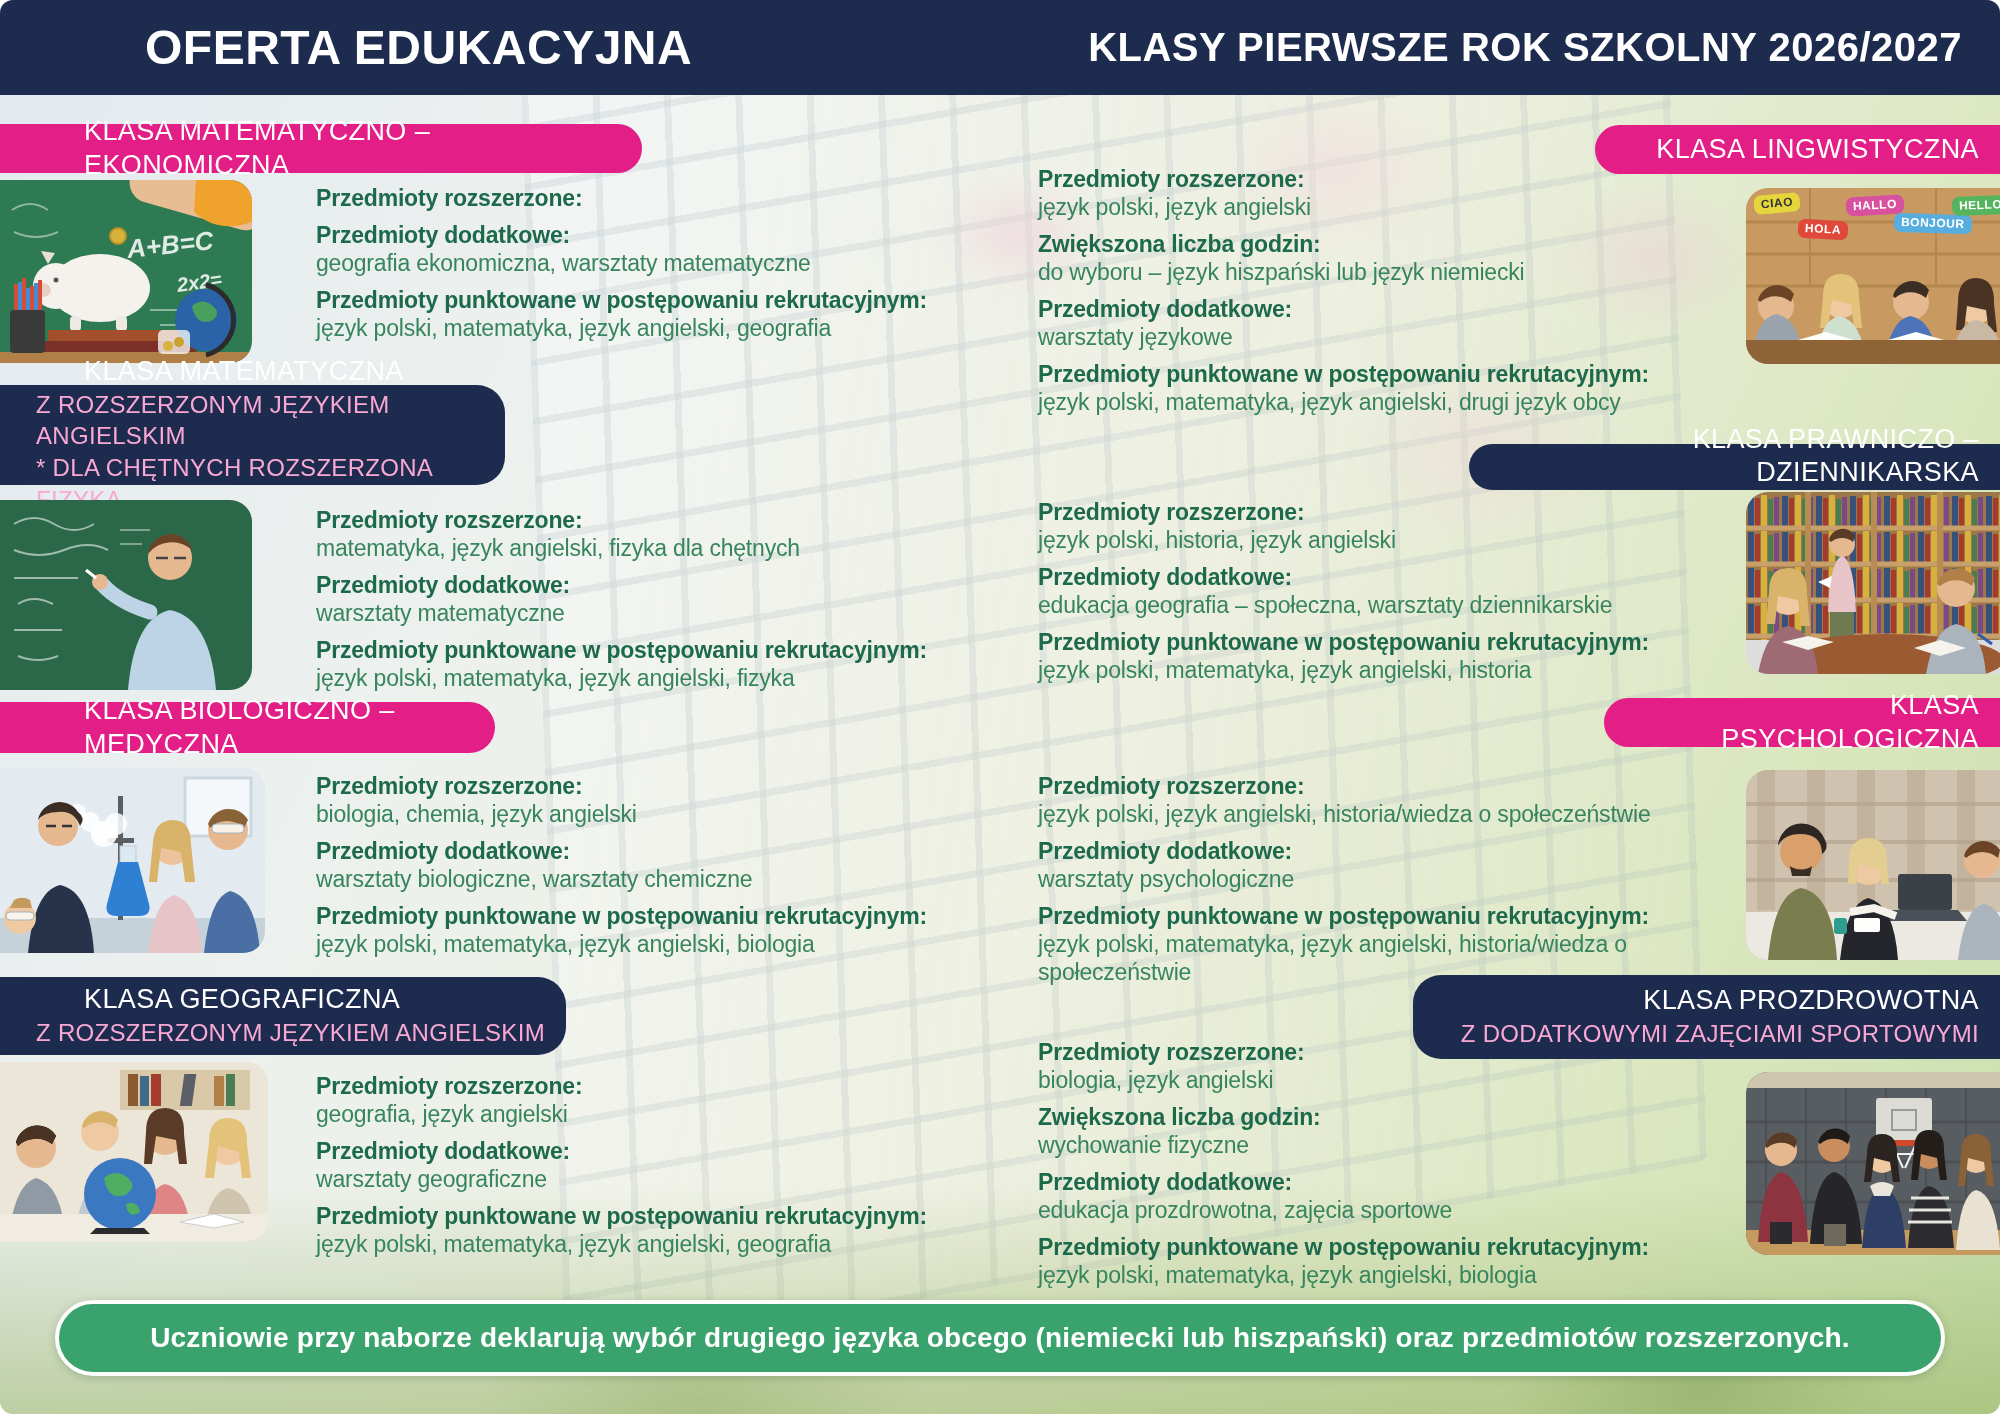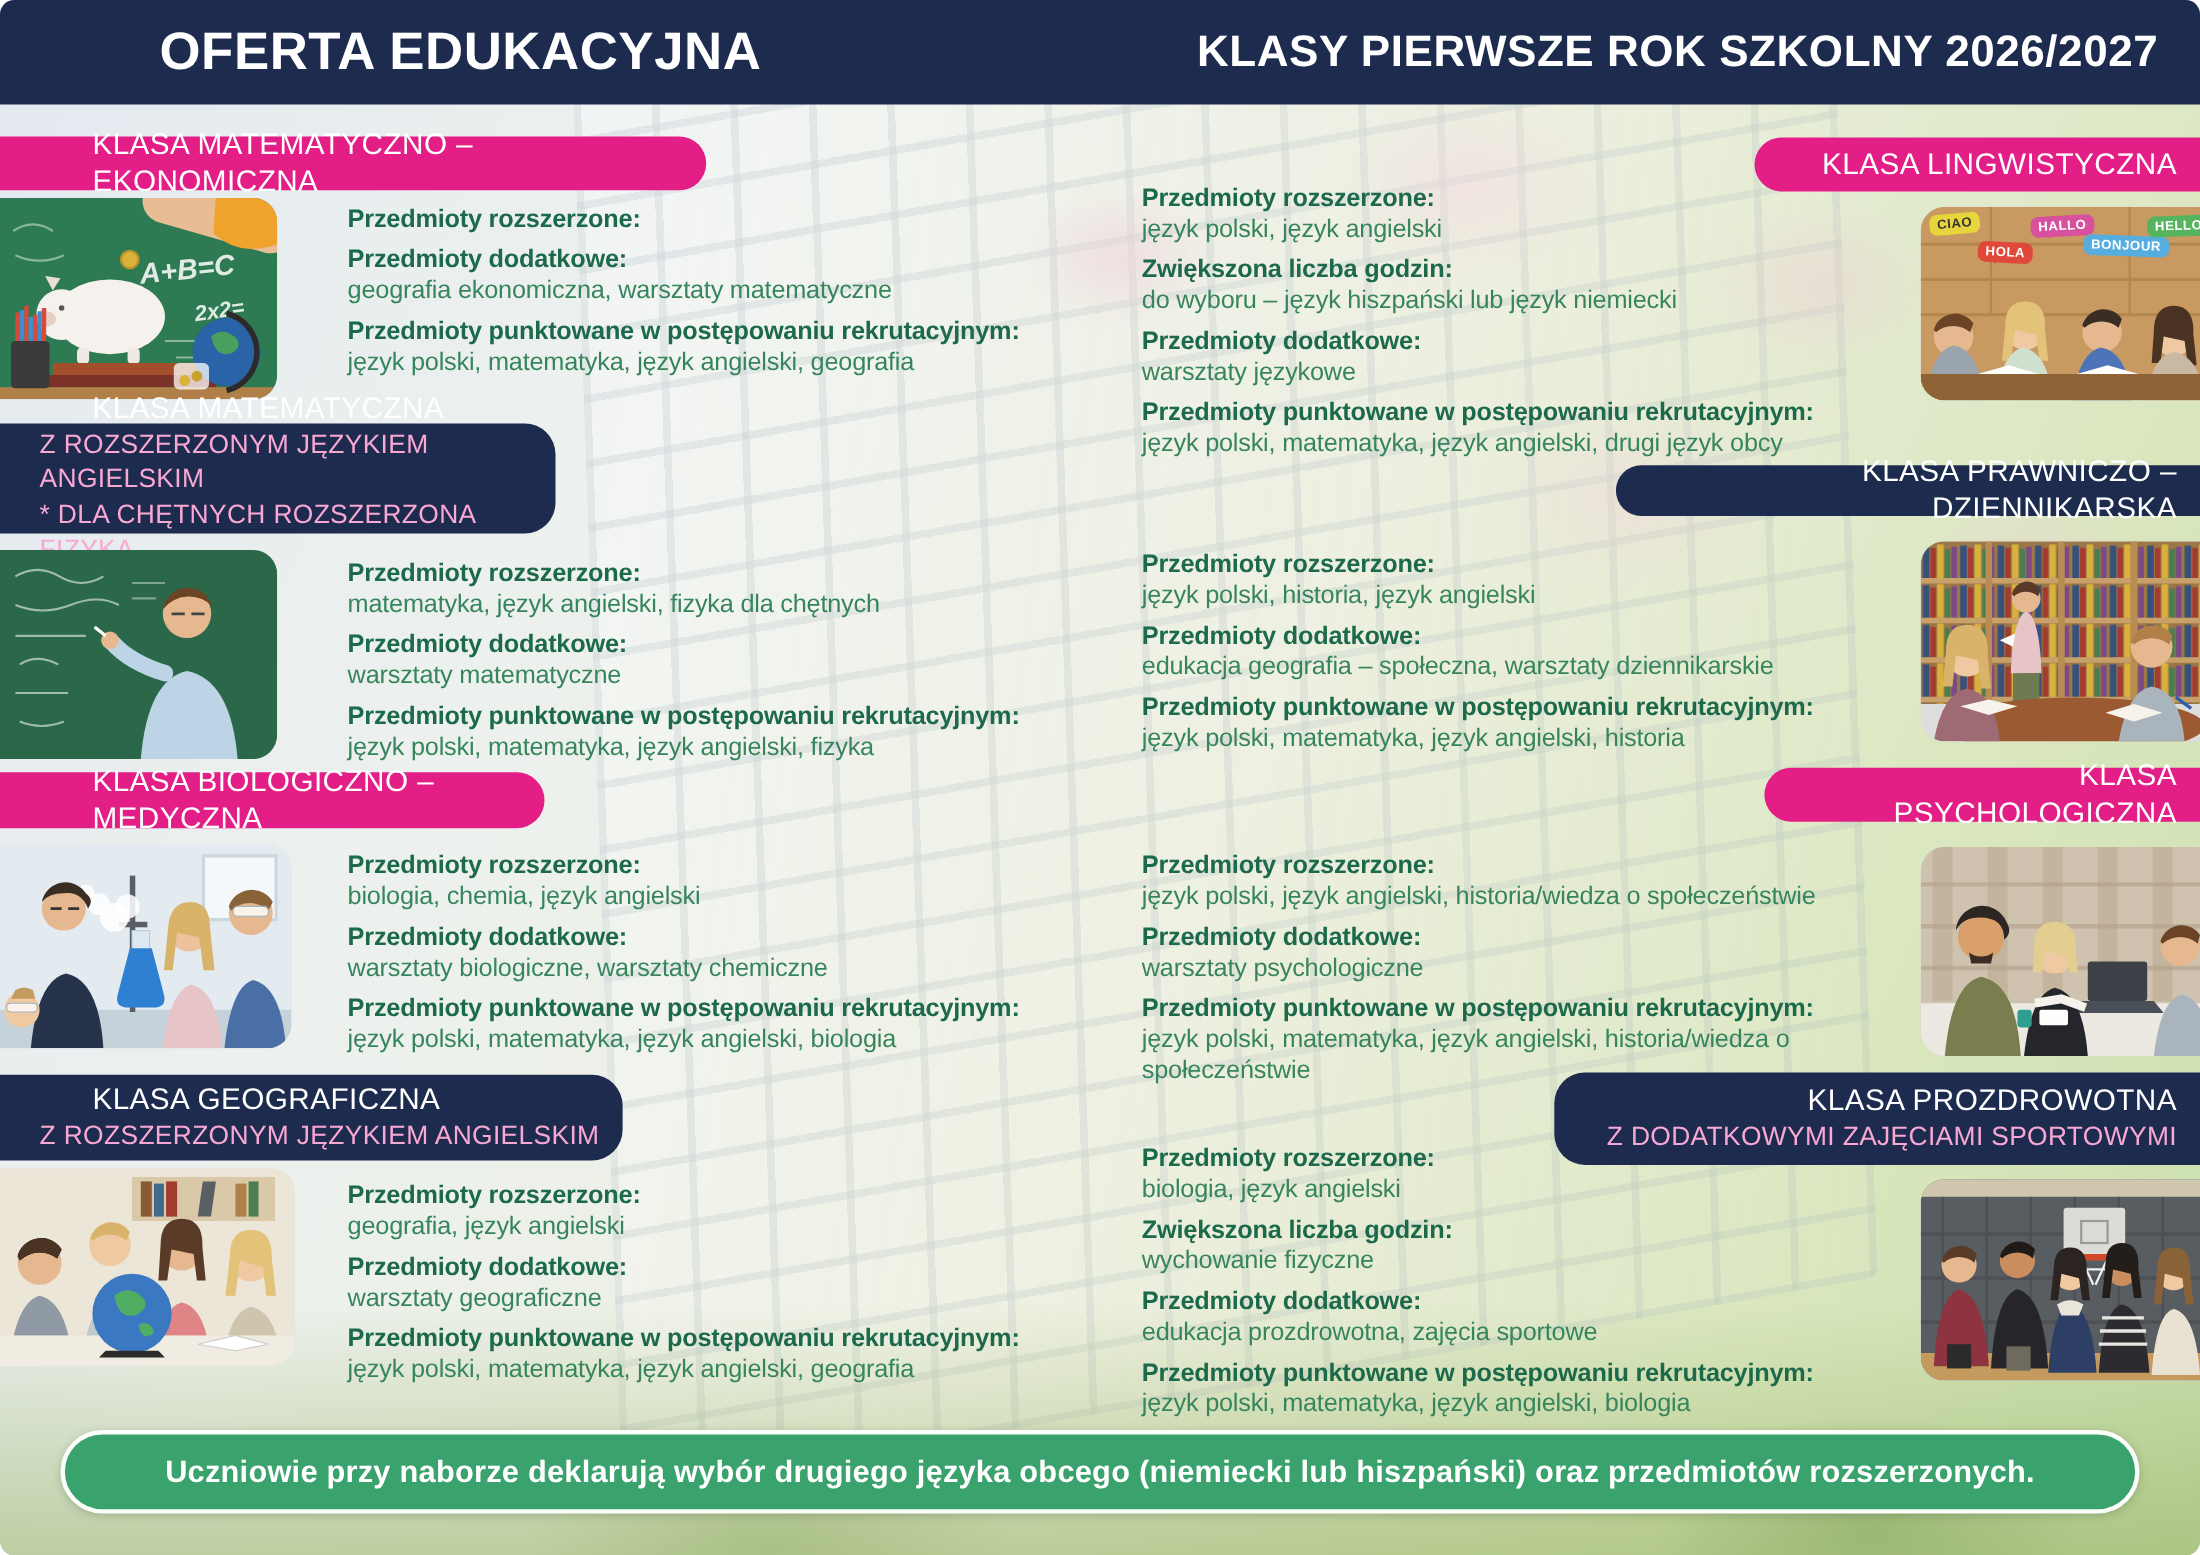--- a/index.html
+++ b/index.html
@@ -296,21 +296,21 @@
       <div class="grp">
         <div class="lbl">Przedmioty dodatkowe:</div>
         <div class="val">warsztaty językowe</div>
       </div>
       <div class="grp">
         <div class="lbl">Przedmioty punktowane w postępowaniu rekrutacyjnym:</div>
         <div class="val">język polski, matematyka, język angielski, drugi język obcy</div>
       </div>
     </div>
 
-  <div class="banner navy right" style="top:423px;width:531px;height:46px;">
+  <div class="banner navy right" style="top:444px;width:531px;height:46px;justify-content:flex-end;">
     <span class="bt">KLASA PRAWNICZO – DZIENNIKARSKA</span>
   </div>
   <figure class="photo pr" style="top:492px;width:254px;height:182px;">
     <svg viewBox="0 0 254 182" width="254" height="182">
       <defs>
         <pattern id="bk1" width="34" height="36" patternUnits="userSpaceOnUse">
           <rect width="34" height="36" fill="#9c7748"></rect>
           <rect x="2" y="4" width="6" height="30" fill="#37517a"></rect>
             <rect x="9" y="6" width="5" height="28" fill="#a33b2f"></rect>
             <rect x="15" y="3" width="6" height="31" fill="#d8b13c"></rect>

